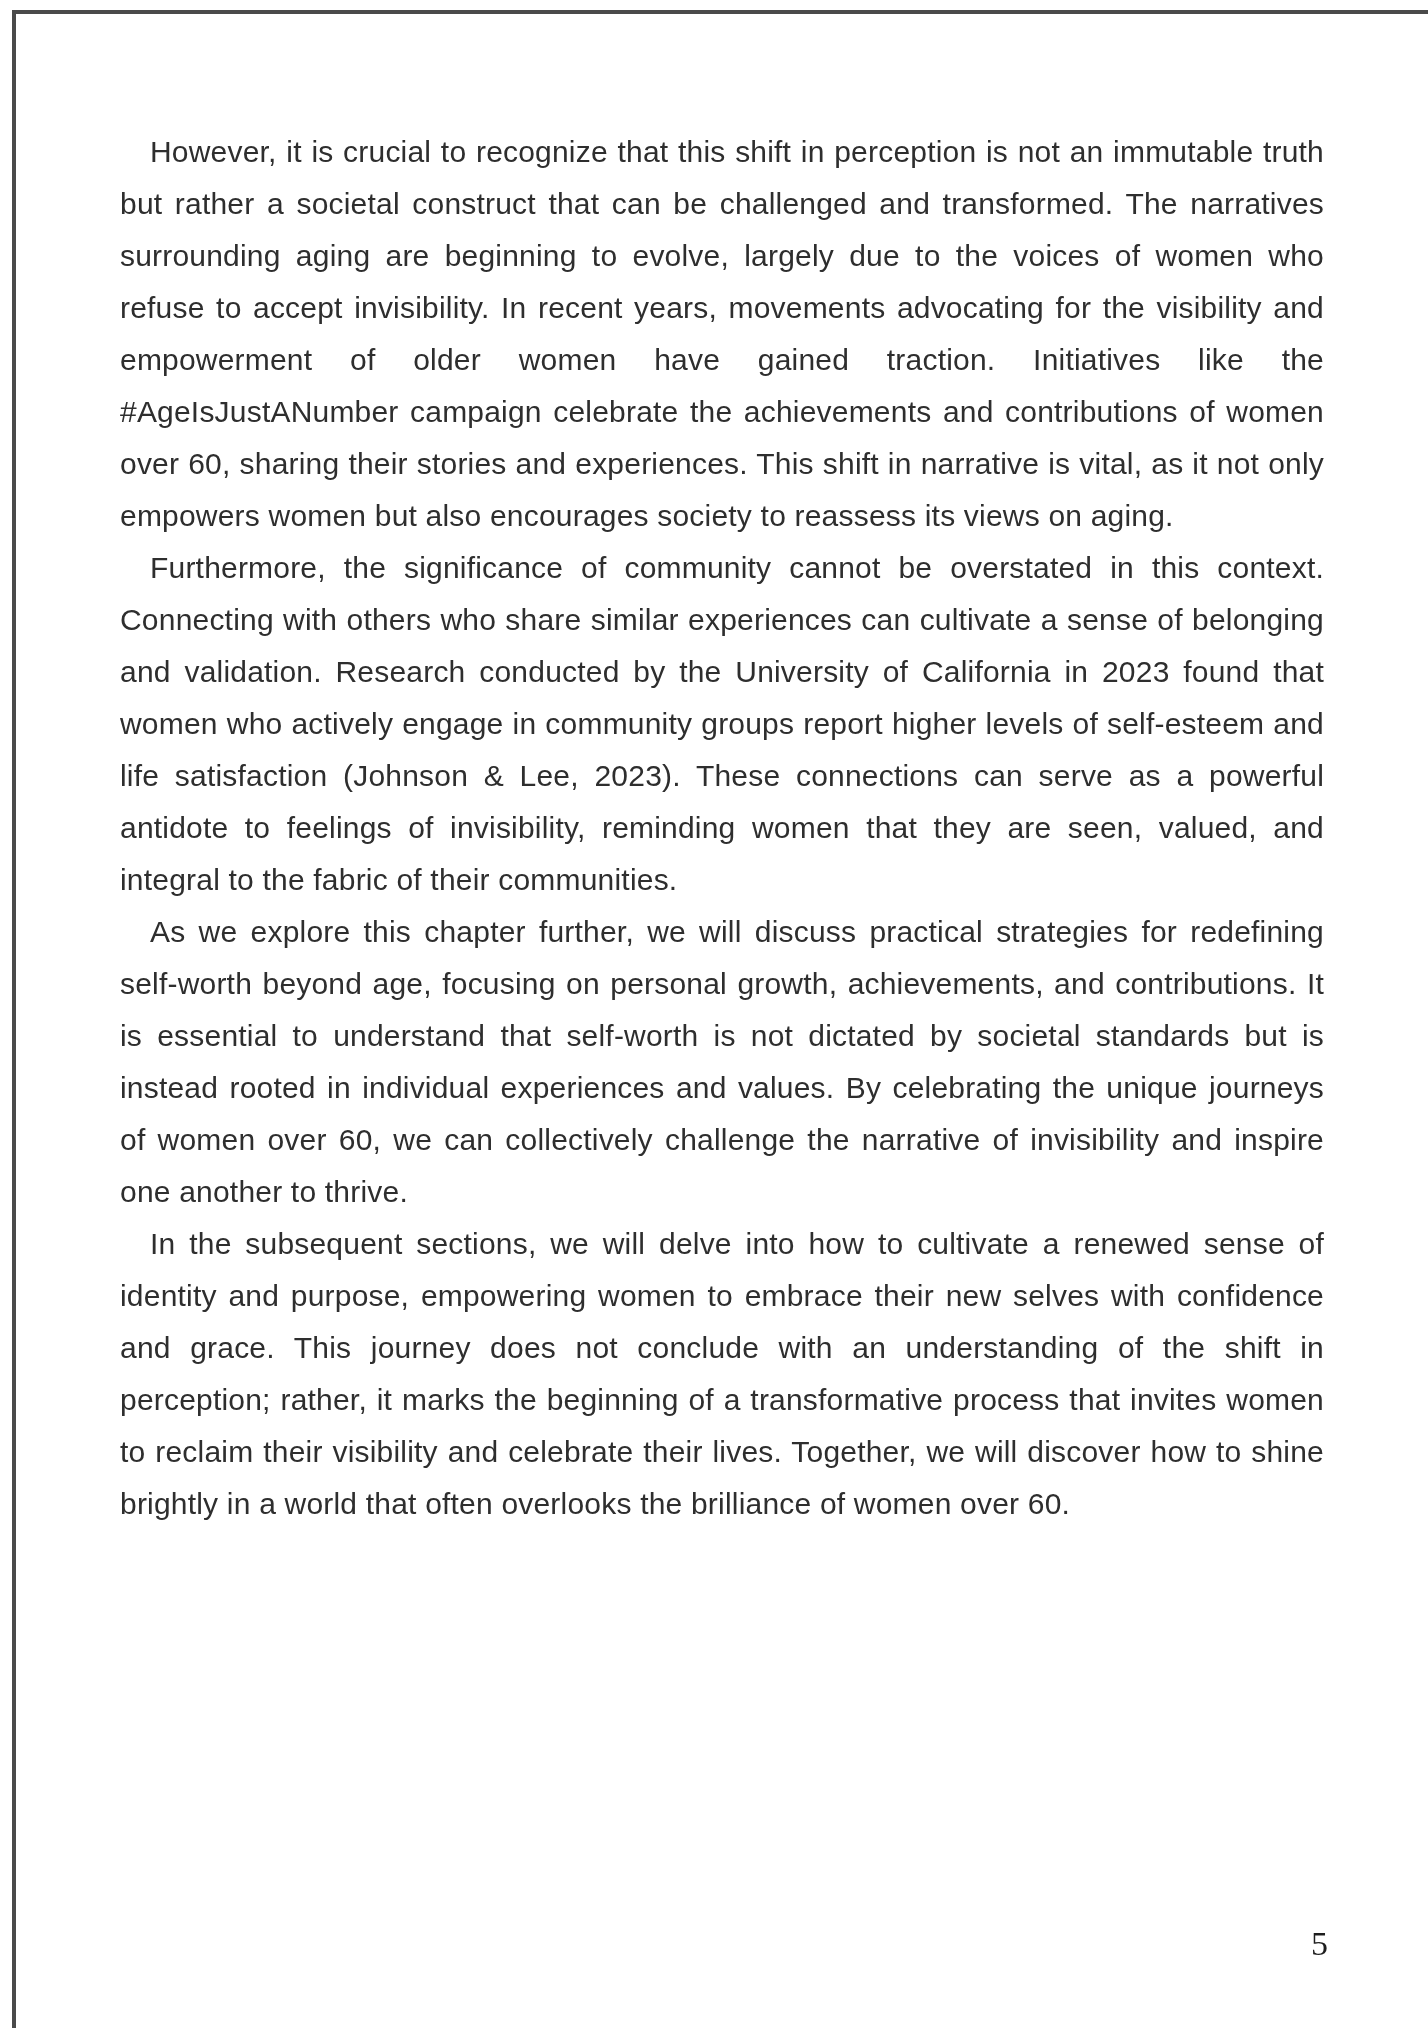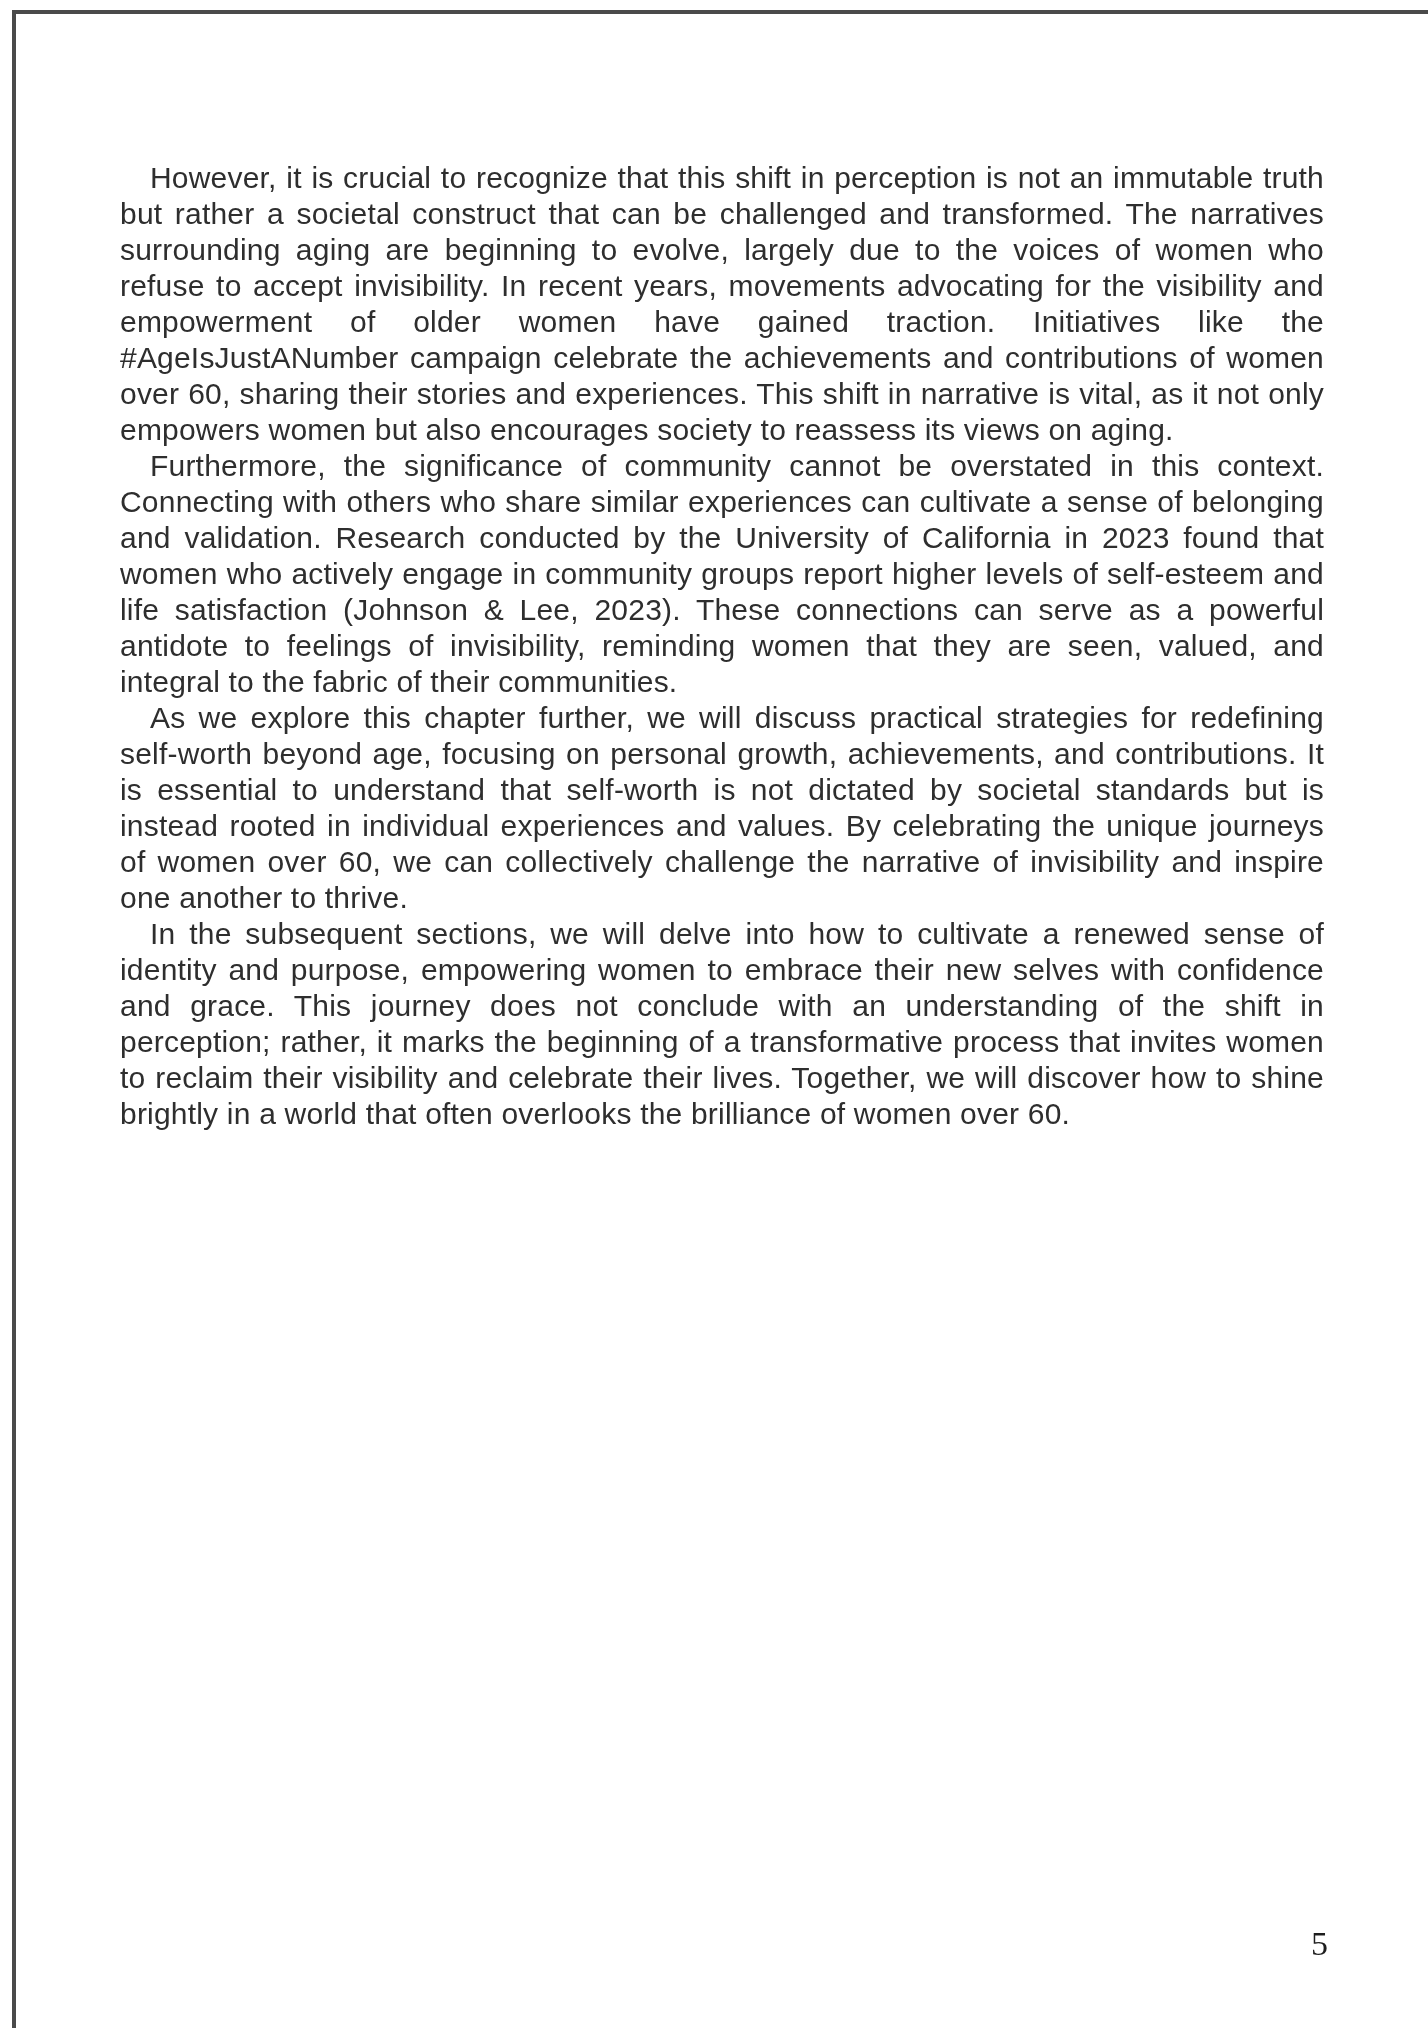--- a/index.html
+++ b/index.html
@@ -26,24 +26,23 @@
     border-left: 4px solid #4a4a4a;
     pointer-events: none;
   }
   .content {
     position: absolute;
     top: 126px;
     left: 120px;
     width: 1204px;
     color: #2e2e2e;
     font-size: 30px;
-    line-height: 36px;
+    line-height: 52px;
     letter-spacing: 0.2px;
     font-weight: 500;
-    margin-top: 34px;
   }
   .content p {
     margin: 0;
     text-align: justify;
     text-justify: inter-word;
     text-indent: 30px;
   }
   .page-number {
     position: absolute;
     right: 100px;

